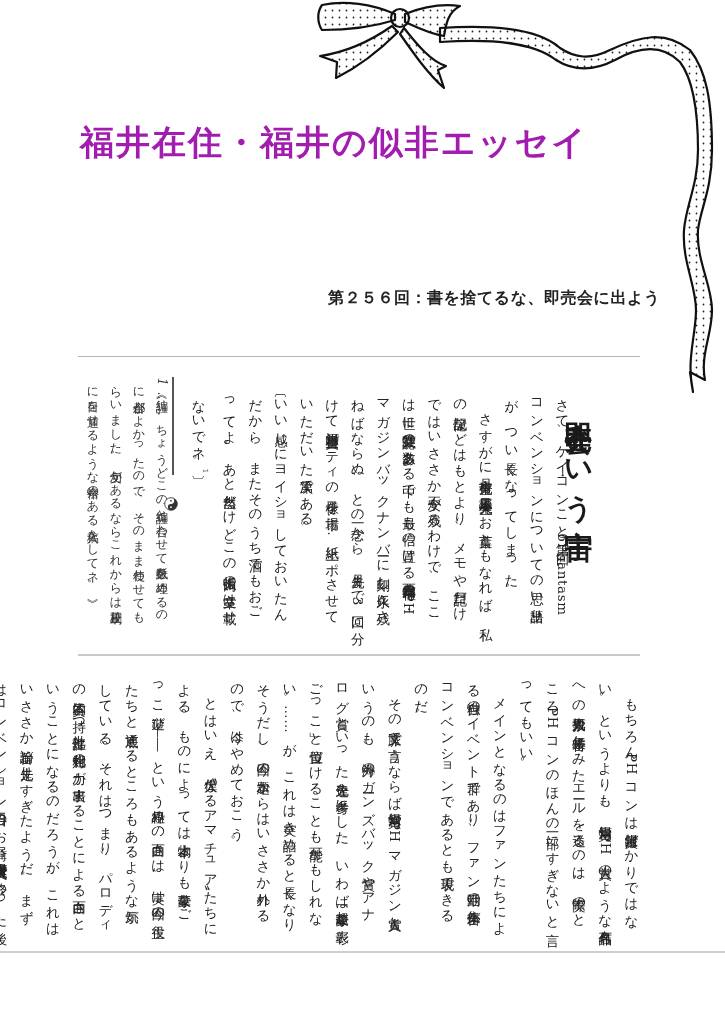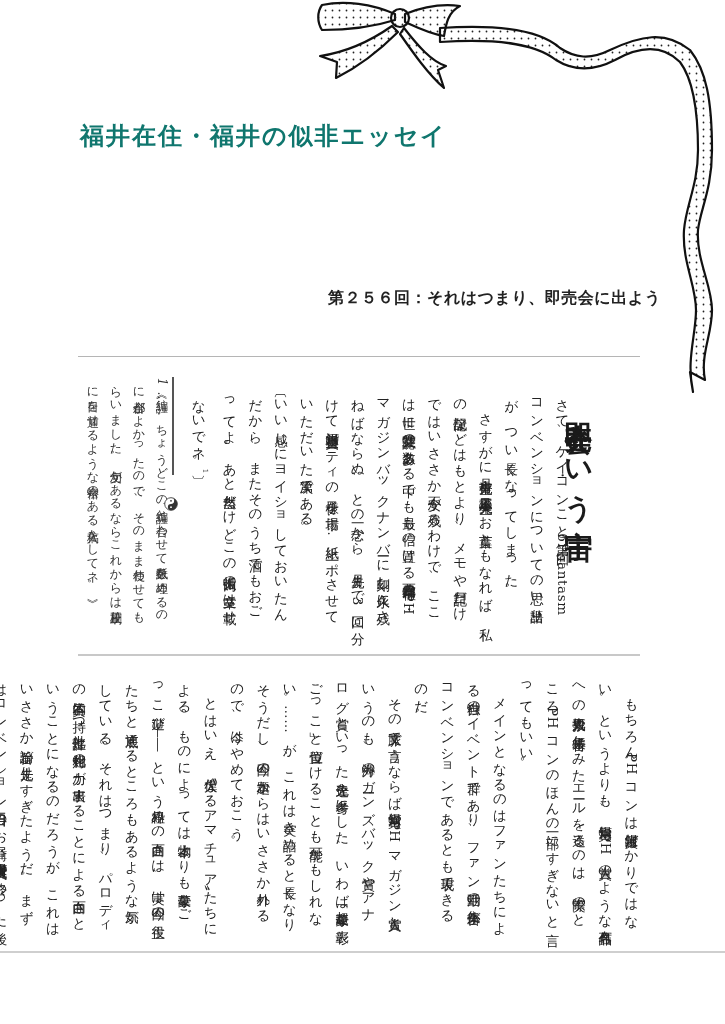--- a/index.html
+++ b/index.html
@@ -4,21 +4,21 @@
 <style>
   * { margin: 0; padding: 0; box-sizing: border-box; }
   html, body { width: 725px; height: 1024px; background: #ffffff; overflow: hidden; }
   body { position: relative; font-family: "DejaVu Serif", "Liberation Serif", serif; color: #1a1a1a; }
 
   .ribbon { position: absolute; left: 0; top: 0; width: 725px; height: 440px; pointer-events: none; }
 
   .series-title {
     position: absolute; left: 80px; top: 120px;
     font-family: "DejaVu Sans", sans-serif; font-weight: bold;
-    font-size: 24px; letter-spacing: 2px; color: #0f766e; white-space: nowrap;
+    font-size: 34px; letter-spacing: 2px; color: #a21caf; white-space: nowrap;
   }
   .episode-title {
     position: absolute; left: 328px; top: 288px;
     font-family: "DejaVu Serif", serif; font-weight: bold;
     font-size: 16px; letter-spacing: 0.5px; color: #222; white-space: nowrap;
   }
 
   .rule { position: absolute; background: #b5b5b5; height: 1px; }
   .rule.r1 { left: 78px; top: 356px; width: 562px; }
   .rule.r2 { left: 78px; top: 654px; width: 562px; height: 2px; background: #c8c8c8; }
@@ -77,21 +77,21 @@
 
     <path d="M392 26 C372 40 348 52 320 56 L337 62 L336 78 C360 66 382 48 398 32 Z"></path>
 
     <path d="M404 28 C418 46 432 62 446 66 L438 70 L444 88 C428 74 414 54 400 34 Z"></path>
 
     <ellipse cx="400" cy="18" rx="9" ry="9"></ellipse>
   </g>
 </svg>
 
 <div class="series-title">福井在住・福井の似非エッセイ</div>
-<div class="episode-title">第２５６回：それはつまり、即売会に出よう</div>
+<div class="episode-title">第２５６回：書を捨てるな、即売会に出よう</div>
 
 <div class="rule r1"></div>
 
 <h2 class="vert section-heading">即売会という宇宙</h2>
 
 <div class="vert body-top">
   <p class="noindent">さて、ケイ・コンこと第6回Phantasmコンベンションについての思い出語りが、つい長くなってしまった。</p>
   <p>さすがに月古市先生や足塚不二夫先生のお言葉ともなれば、私の記憶などはもとより、メモや日記だけではいささか不安が残るわけで、ここは世に文芸雑誌の数多ある中でも最も信の置ける西京都元早社のP・Hマガジンバックナンバーに刻印し永久に残さねばならぬ、との一念から、先月まで3回に分けて銀河賞受賞パーティの様子を市場……紙上レポさせていただいた次第である。</p>
   <p class="noindent"><span>〔いい感じにヨイショしておいたんだから、またそのうち酒でもおごってよ。あと当然だけどこの括弧内の文章は載せないでネ。〕</span><sup class="ref">1</sup></p>
 </div>

